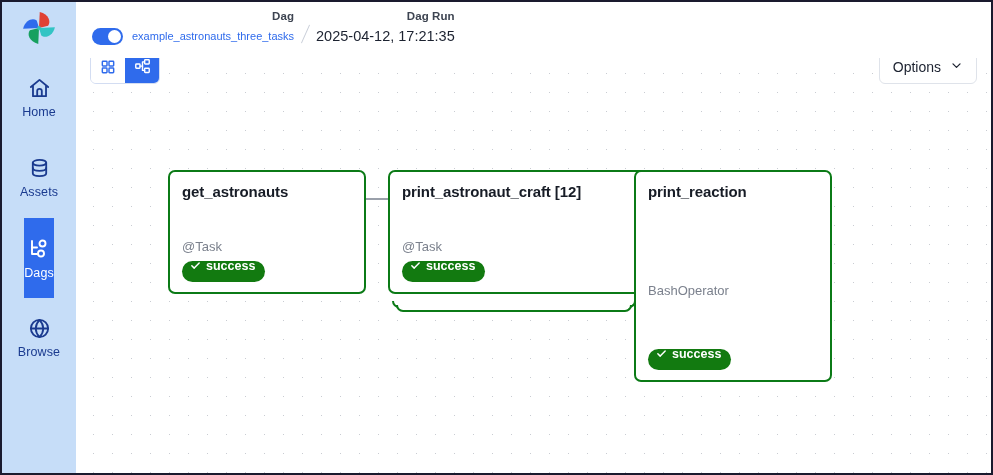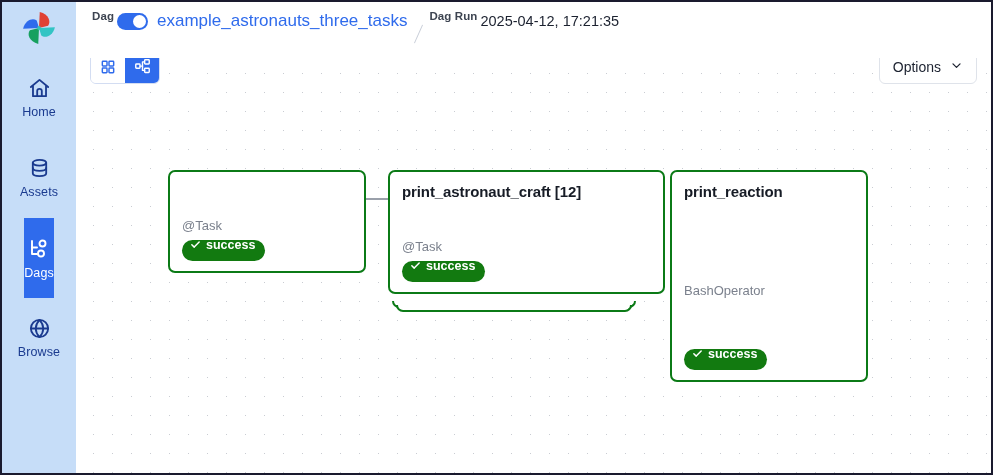--- a/index.html
+++ b/index.html
@@ -65,21 +65,21 @@
   .header {
     height: 56px;
     flex: none;
     display: flex;
     align-items: flex-start;
     padding: 8px 0 0 16px;
     position: relative;
     z-index: 5;
     background: #ffffff;
   }
-  .hdr-block { display: flex; flex-direction: row; gap: 3px; }
+  .hdr-block { display: flex; flex-direction: column; gap: 3px; align-items: flex-end; }
   .hdr-label {
     font-size: 11.5px;
     font-weight: 700;
     color: #3d4451;
     letter-spacing: .1px;
   }
   .hdr-row { display: flex; align-items: center; gap: 9px; height: 22px; }
   .toggle {
     width: 31px; height: 17px;
     border-radius: 9px;
@@ -90,21 +90,21 @@
   }
   .toggle::after {
     content: "";
     position: absolute;
     top: 2px; right: 2px;
     width: 13px; height: 13px;
     border-radius: 50%;
     background: #ffffff;
   }
   .dag-link {
-    font-size: 17px;
+    font-size: 11px;
     color: #2f6bec;
     text-decoration: none;
     cursor: pointer;
     white-space: nowrap;
   }
   .hdr-sep {
     width: 22px;
     align-self: stretch;
     position: relative;
   }
@@ -321,20 +321,21 @@
         </div>
       </div>
     </div>
 
     <div class="canvas">
 
       <div class="edge" style="left:290px; top:140px; width:27px;"></div>
       <div class="edge" style="left:556px; top:140px; width:26px;"></div>
 
       <div class="node" style="left:92px; top:156px; width:198px; transform:translateY(-44px);">
+        <span class="node-title">get_astronauts</span>
         <span class="node-sub">@Task</span>
         <span class="badge">
           <span>
             <svg width="11" height="11" viewBox="0 0 24 24" fill="none" stroke="#ffffff" stroke-width="3.2" stroke-linecap="round" stroke-linejoin="round">
               <path d="M4 12.5l5.2 5.2L20 6.5"></path>
             </svg>
           </span>
           <span>success</span>
         </span>
       </div>
@@ -347,21 +348,21 @@
         <span class="badge">
           <span>
             <svg width="11" height="11" viewBox="0 0 24 24" fill="none" stroke="#ffffff" stroke-width="3.2" stroke-linecap="round" stroke-linejoin="round">
               <path d="M4 12.5l5.2 5.2L20 6.5"></path>
             </svg>
           </span>
           <span>success</span>
         </span>
       </div>
 
-      <div class="node" style="left:594px; top:156px; width:198px; transform:translateY(-44px);gap:48px;">
+      <div class="node" style="left:558px; top:156px; width:198px; transform:translateY(-44px);gap:48px;">
         <span class="node-title">print_reaction</span>
         <span class="node-sub">BashOperator</span>
         <span class="badge">
           <span>
             <svg width="11" height="11" viewBox="0 0 24 24" fill="none" stroke="#ffffff" stroke-width="3.2" stroke-linecap="round" stroke-linejoin="round">
               <path d="M4 12.5l5.2 5.2L20 6.5"></path>
             </svg>
           </span>
           <span>success</span>
         </span>

